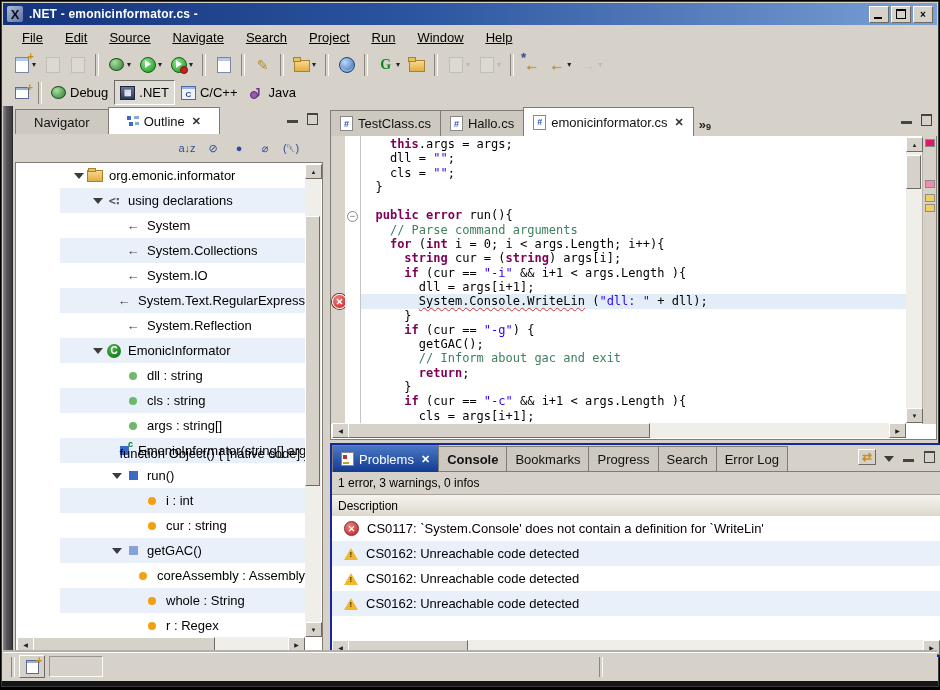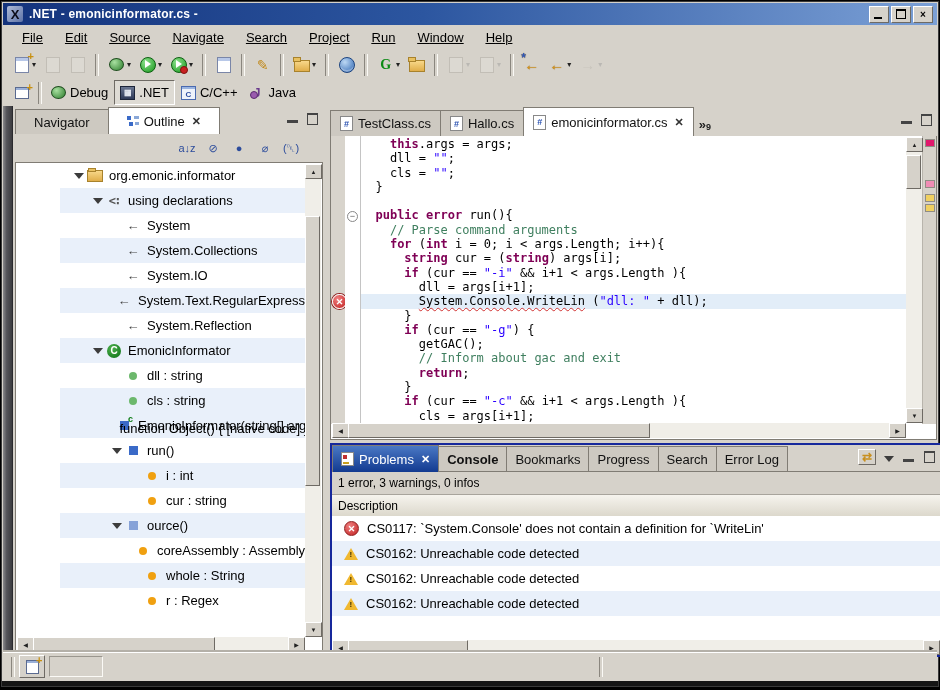--- a/index.html
+++ b/index.html
@@ -430,20 +430,27 @@
                 </span>
                 <span>dll : string</span>
               </div>
               <div class="trow alt">
                 <span style="width: 9px; margin-left: 52px;"></span>
                 <span class="tico" style="margin-left: 4px;">
                   <span class="t-field"></span>
                 </span>
                 <span>cls : string</span>
               </div>
+              <div class="trow">
+                <span style="width: 9px; margin-left: 52px;"></span>
+                <span class="tico" style="margin-left: 4px;">
+                  <span class="t-field"></span>
+                </span>
+                <span>args : string[]</span>
+              </div>
               <div class="trow alt">
                 <span style="width: 9px; margin-left: 52px;"></span>
                 <span class="tico" style="margin-left: 4px;">
                   <span class="t-square t-ctor">function Object() { [native code] }</span>
                 </span>
                 <span>EmonicInformator(string[] args)</span>
               </div>
               <div class="trow">
                 <span class="texp" style="margin-left: 52px;"></span>
                 <span class="tico" style="margin-left: 4px;">
@@ -463,21 +470,21 @@
                 <span class="tico" style="margin-left: 4px;">
                   <span class="t-local"></span>
                 </span>
                 <span>cur : string</span>
               </div>
               <div class="trow alt">
                 <span class="texp" style="margin-left: 52px;"></span>
                 <span class="tico" style="margin-left: 4px;">
                   <span class="t-square lt"></span>
                 </span>
-                <span>ource()</span>
+                <span>getGAC()</span>
               </div>
               <div class="trow">
                 <span style="width: 9px; margin-left: 71px;"></span>
                 <span class="tico" style="margin-left: 4px;">
                   <span class="t-local"></span>
                 </span>
                 <span>coreAssembly : Assembly</span>
               </div>
               <div class="trow alt">
                 <span style="width: 9px; margin-left: 71px;"></span>

